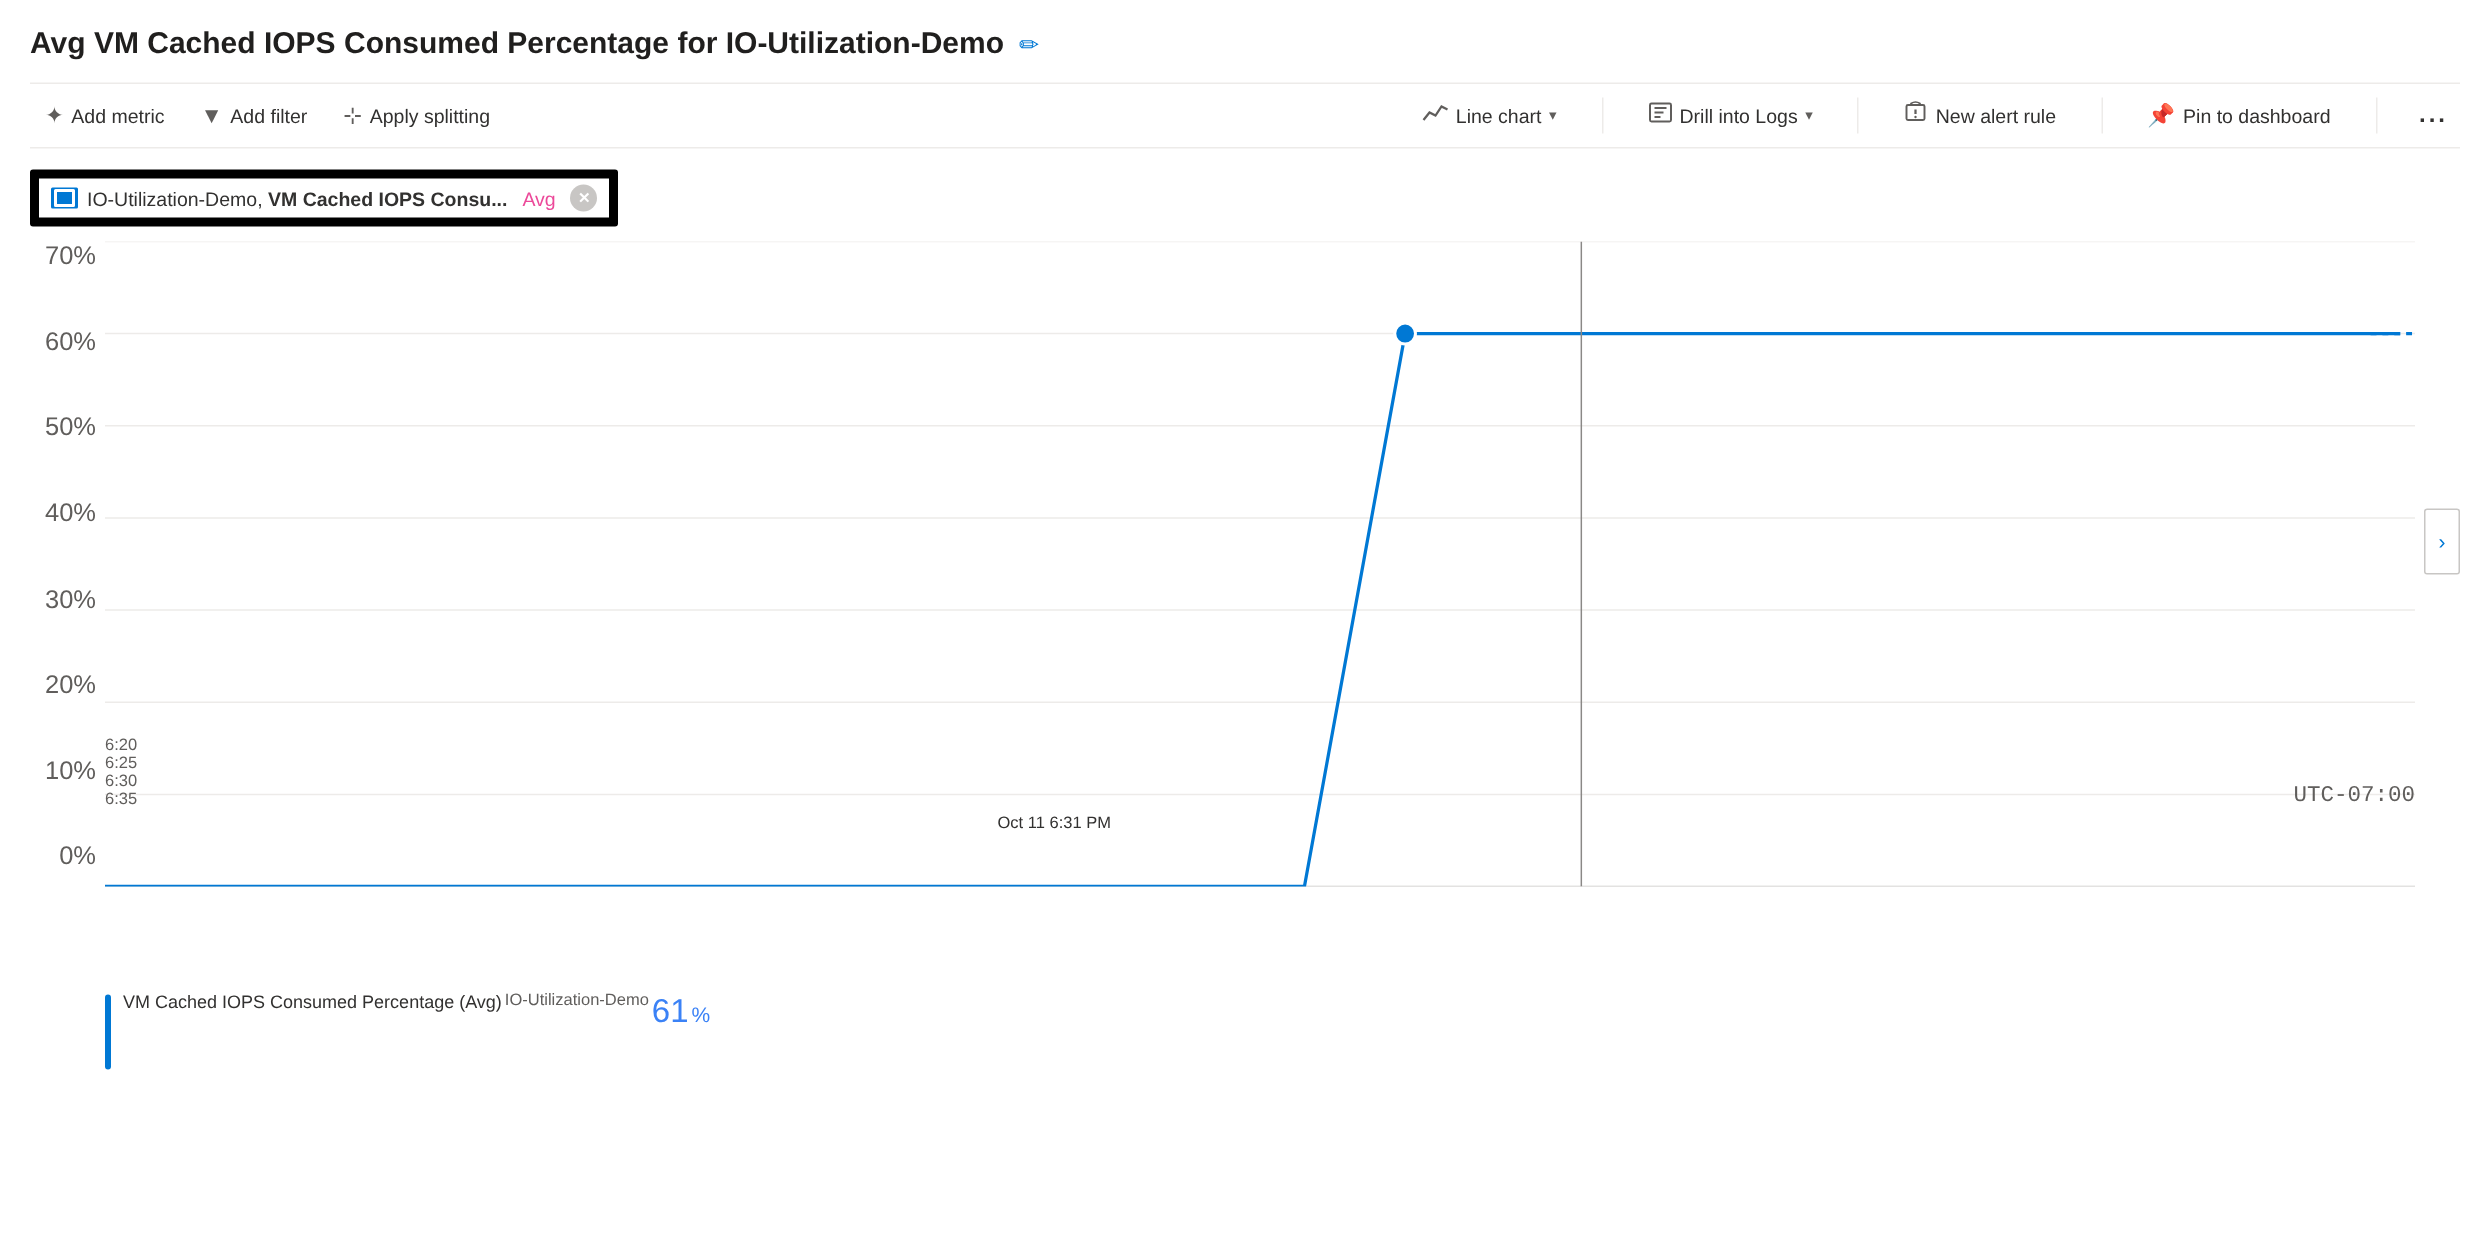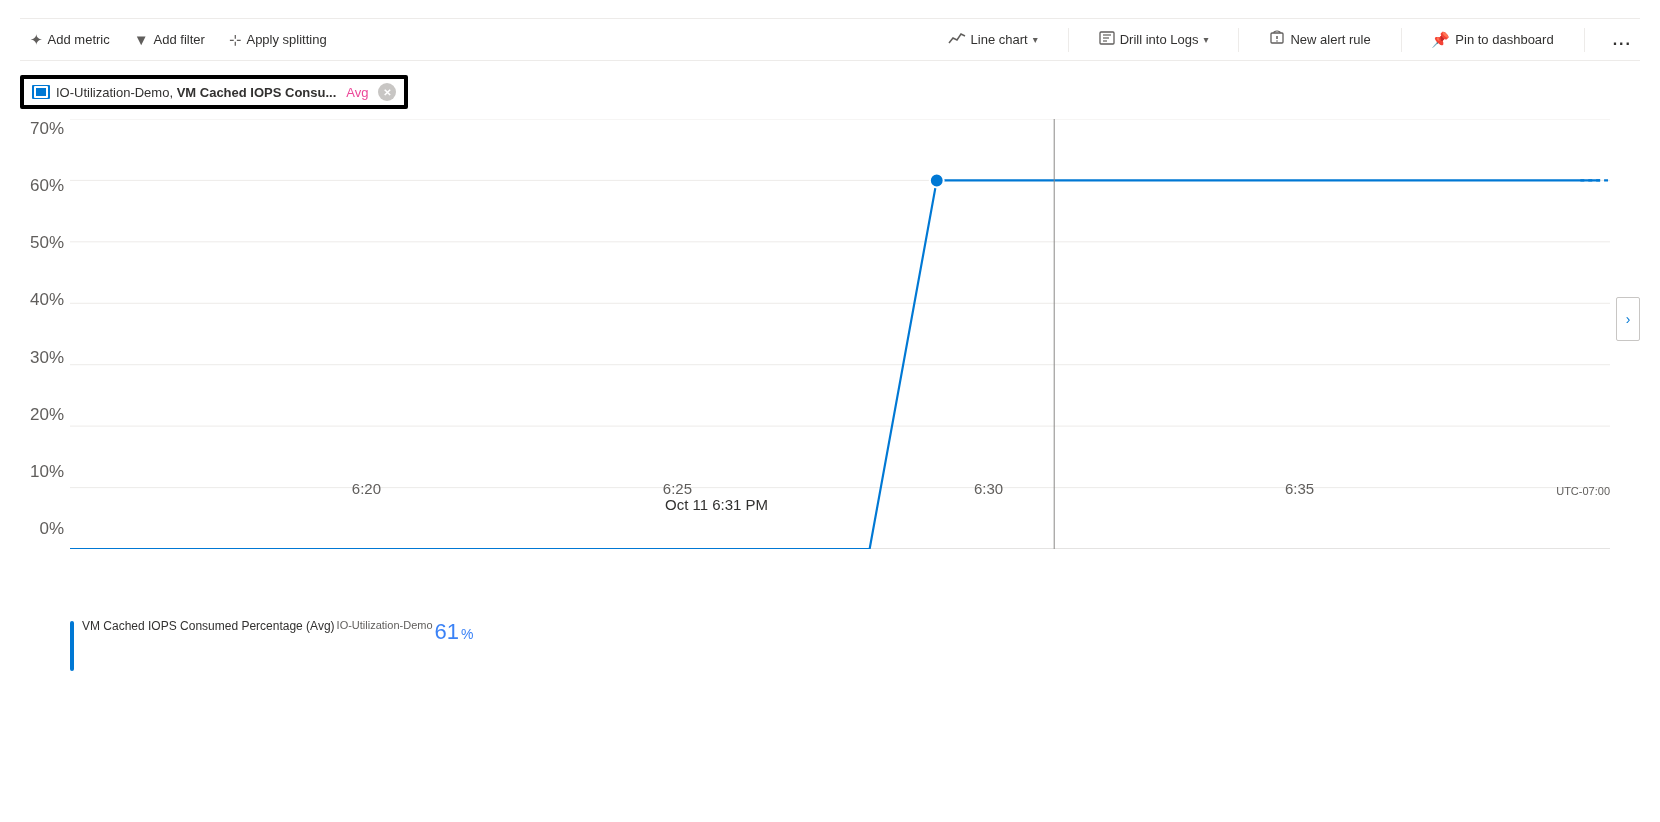--- a/index.html
+++ b/index.html
@@ -98,21 +98,21 @@
     .metric-tag-row {
       margin-bottom: 10px;
       display: flex;
       align-items: center;
       gap: 8px;
     }
     .metric-tag {
       display: inline-flex;
       align-items: center;
       gap: 6px;
-      border: 4px solid #000000;
+      border: 6px solid #000000;
       border-radius: 2px;
       padding: 4px 8px;
       background: #fff;
       font-size: 13px;
     }
     .metric-tag-vm-icon {
       width: 18px;
       height: 14px;
       background: #0078d4;
       border-radius: 1px;
@@ -228,20 +228,24 @@
       top: 0;
       width: 100%;
       height: 100%;
     }
   </style>
 </head>
 <body>
 
 <div class="page-container">
 
+  <div class="title-row">
+    <span class="page-title">Avg VM Cached IOPS Consumed Percentage for IO-Utilization-Demo</span>
+    <span class="edit-icon">✏</span>
+  </div>
 
   <div class="toolbar">
     <div class="toolbar-left">
 
       <button class="toolbar-btn">
         <span class="btn-icon">✦</span>
         <span>Add metric</span>
       </button>
 
       <button class="toolbar-btn">
@@ -343,34 +347,34 @@
         <polyline points="0,430 810,430 878,61.4 1550,61.4" fill="none" stroke="#0078d4" stroke-width="2.2"></polyline>
 
         <line x1="1530" y1="61.4" x2="1560" y2="61.4" stroke="#0078d4" stroke-width="2.2" stroke-dasharray="4,4"></line>
 
         <line x1="997" y1="0" x2="997" y2="430" stroke="#8a8886" stroke-width="1"></line>
 
         <circle cx="878" cy="61.4" r="7" fill="#0078d4" stroke="#fff" stroke-width="2"></circle>
 
       </svg>
 
-      <div style="position:absolute; bottom: 36px; left: 595px; font-size:15px; color:#323130; text-align:center; white-space:nowrap;">
+      <div style="position:absolute; bottom: 36px; left: 595px; font-size:11px; color:#323130; text-align:center; white-space:nowrap;">
         <span>Oct 11 6:31 PM</span>
       </div>
 
-      <div style="position:absolute; bottom: 52px; left:0; right:14px; display:flex; justify-content:space-between; font-size:15px; color:#605e5c;">
+      <div style="position:absolute; bottom: 52px; left:0; right:14px; display:flex; justify-content:space-between; font-size:11px; color:#605e5c;flex-direction:column;">
         <span></span>
         <span>6:20</span>
         <span>6:25</span>
         <span>6:30</span>
         <span>6:35</span>
         <span></span>
       </div>
 
-      <div style="position:absolute; bottom:52px; right:0; font-size:11px; color:#605e5c;">UTC-07:00</div>
+      <div style="position:absolute; bottom:52px; right:0; font-size:15px; color:#605e5c;font-family:Liberation Mono, monospace;">UTC-07:00</div>
     </div>
 
     <div class="expand-btn" style="position:absolute; right:0; top:200px;">›</div>
   </div>
 
   <div class="legend">
     <div class="legend-color-bar"></div>
     <div class="legend-text">
       <span class="legend-title">VM Cached IOPS Consumed Percentage (Avg)</span>
       <span class="legend-subtitle">IO-Utilization-Demo</span>

